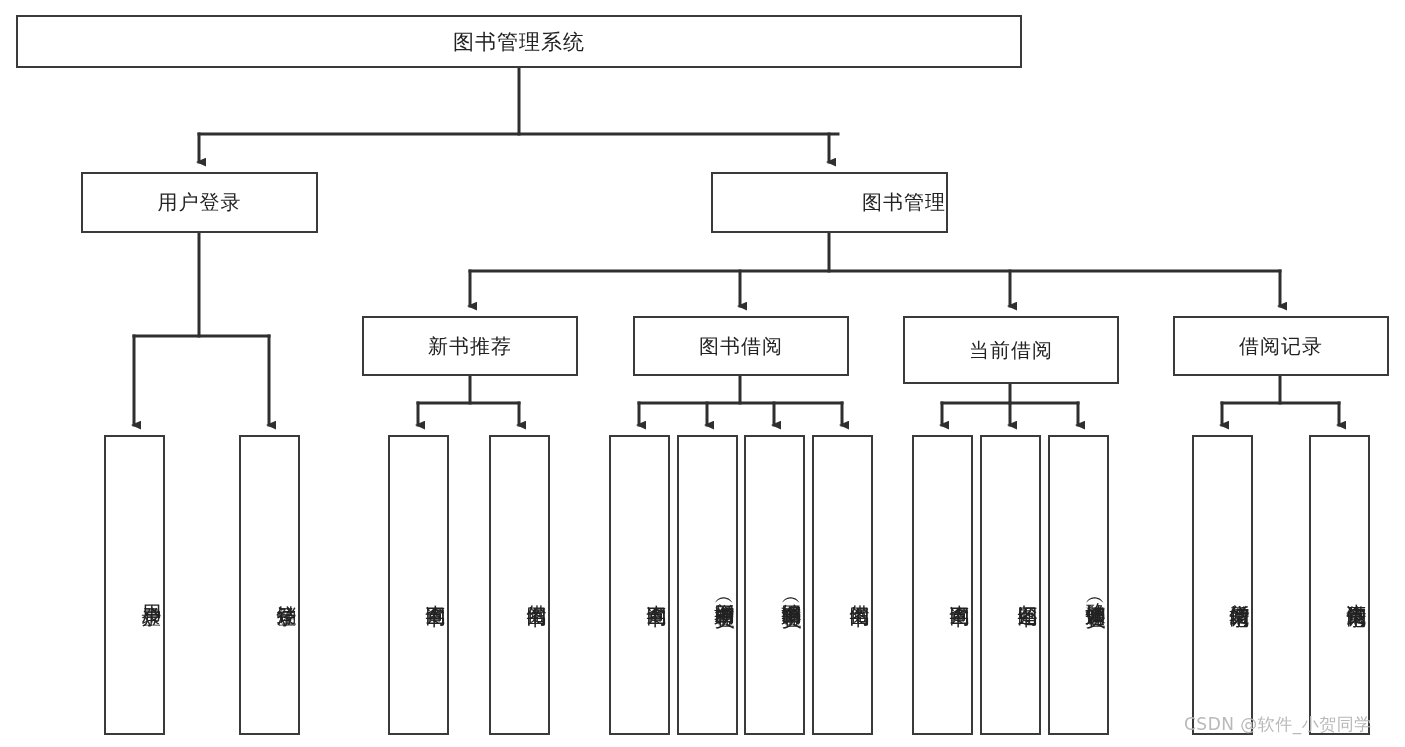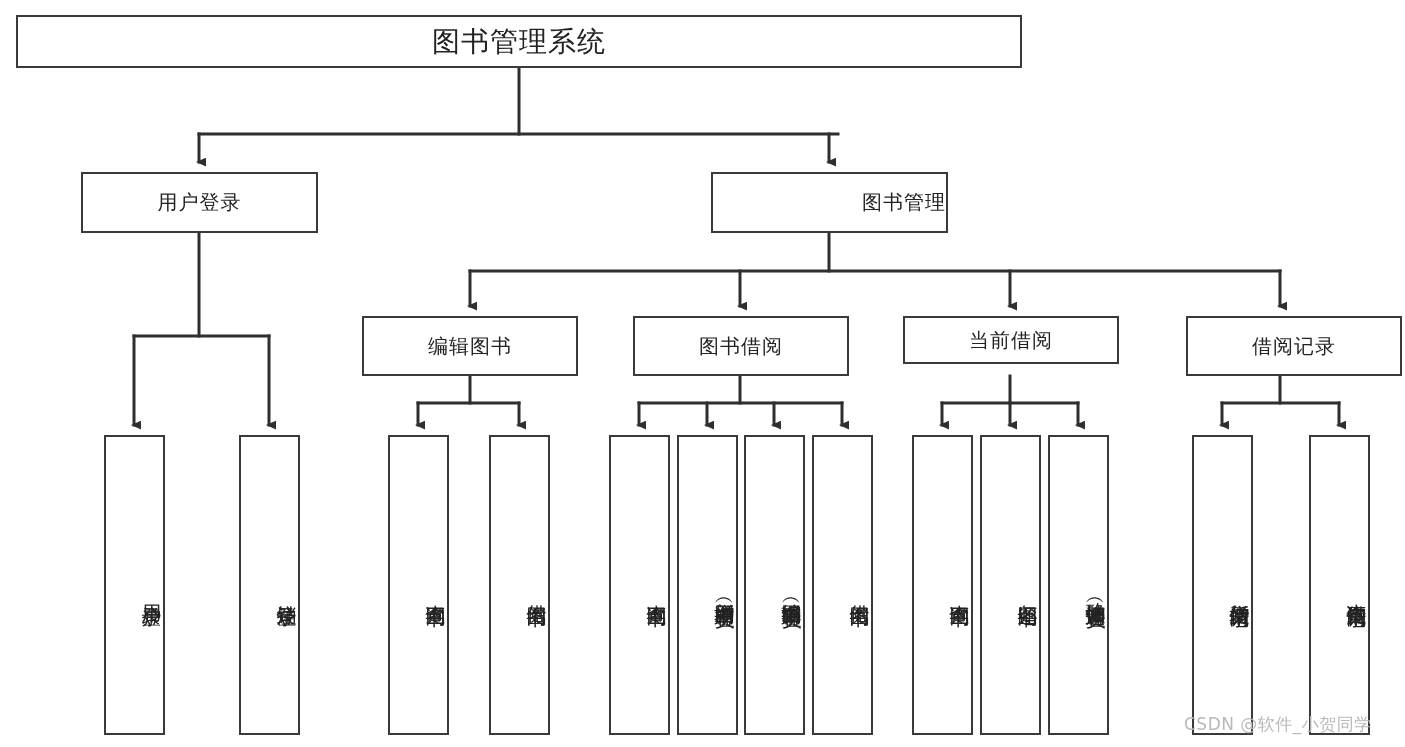--- a/index.html
+++ b/index.html
@@ -4,21 +4,21 @@
 <style>
   html,body{margin:0;padding:0;background:#ffffff;}
   body{width:1405px;height:747px;overflow:hidden;
        font-family:"DejaVu Sans","Liberation Sans",sans-serif;}
   #stage{position:relative;width:1405px;height:747px;background:#fff;}
   #wires{position:absolute;left:0;top:0;width:1405px;height:747px;}
   .node{position:absolute;box-sizing:border-box;background:#ffffff;
         border:2.5px solid #3a3a3a;display:flex;align-items:center;
         justify-content:center;color:#222;}
   .node.h{font-size:20px;letter-spacing:1px;}
-  .node.root{font-size:28px;letter-spacing:1px;}
+  .node.root{font-size:21px;letter-spacing:1px;}
   .node.leaf{writing-mode:vertical-rl;text-orientation:upright;
              font-size:20px;line-height:1.18;letter-spacing:1px;
              padding-top:12px;align-items:flex-start;justify-content:center;}
   .leaf-txt{display:block;}
   #watermark{position:absolute;left:1184px;top:713px;font-size:17px;
              color:#b9b9b9;letter-spacing:.5px;white-space:nowrap;}
 </style>
 </head>
 <body>
 
@@ -79,29 +79,29 @@
   </div>
 
   <div class="node h" style="left:81px;top:172px;width:237px;height:61px;">
     <span>用户登录</span>
   </div>
   <div class="node h" style="left:711px;top:172px;width:237px;height:61px;justify-content:flex-end;">
     <span>图书管理</span>
   </div>
 
   <div class="node h" style="left:362px;top:316px;width:216px;height:60px;">
-    <span>编辑图书</span>
+    <span>新书推荐</span>
   </div>
   <div class="node h" style="left:633px;top:316px;width:216px;height:60px;">
     <span>图书借阅</span>
   </div>
-  <div class="node h" style="left:903px;top:316px;width:216px;height:48px;">
+  <div class="node h" style="left:903px;top:316px;width:216px;height:68px;">
     <span>当前借阅</span>
   </div>
-  <div class="node h" style="left:1173px;top:316px;width:216px;height:60px;margin-left:13px;">
+  <div class="node h" style="left:1173px;top:316px;width:216px;height:60px;">
     <span>借阅记录</span>
   </div>
 
   <div class="node leaf" style="left:104px;top:435px;width:61px;height:300px;">
     <span class="leaf-txt">用户登录</span>
   </div>
   <div class="node leaf" style="left:239px;top:435px;width:61px;height:300px;">
     <span class="leaf-txt">注销登录</span>
   </div>
 

